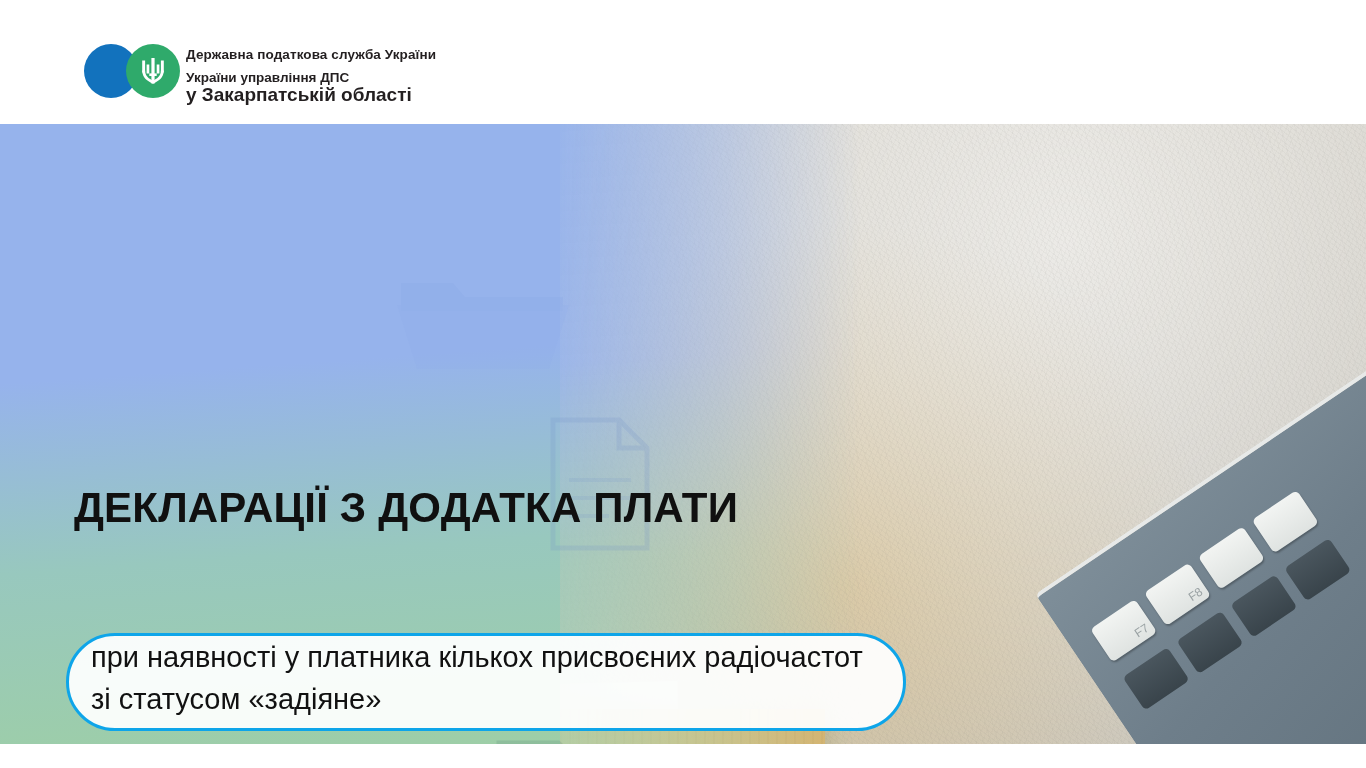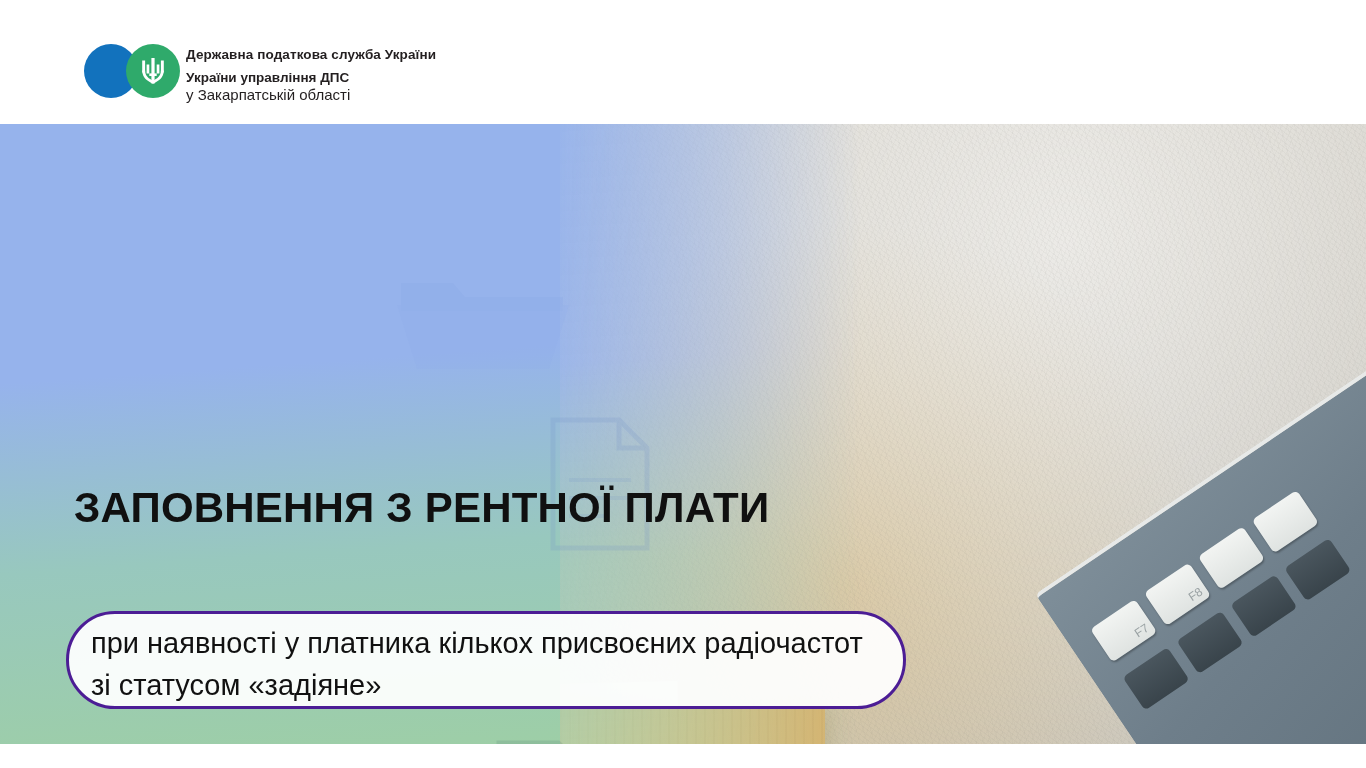--- a/index.html
+++ b/index.html
@@ -23,21 +23,21 @@
   .org-block{position:absolute;left:186px;top:46px;}
   .org-line1{
     font-size:13.5px;font-weight:bold;color:#231f20;letter-spacing:.1px;
     line-height:17px;white-space:nowrap;
   }
   .org-line2{
     margin-top:6px;font-size:13.5px;font-weight:bold;color:#231f20;
     line-height:17px;white-space:nowrap;
   }
   .org-line3{
-    font-size:15px;font-weight:normal;color:#231f20;
+    font-size:19px;font-weight:bold;color:#231f20;
     line-height:17px;white-space:nowrap;
   }
 
   
   .hero{
     position:absolute;left:0;top:124px;width:1366px;height:644px;overflow:hidden;
     background:#d9d6cf;
   }
   
   .photo-base{
@@ -122,25 +122,25 @@
   
   .title{
     position:absolute;left:74px;top:358px;width:880px;
     font-size:42px;line-height:52px;font-weight:bold;color:#101010;
     letter-spacing:.2px;z-index:20;
   }
   .title .l2{display:block;}
 
   
   .subtitle-box{
-    position:absolute;left:66px;top:487px;width:840px;height:98px;
-    border:3px solid #4c1d95;border-radius:50px;
+    position:absolute;left:66px;top:509px;width:840px;height:98px;
+    border:3px solid #0ea5e9;border-radius:50px;
     background:rgba(255,255,255,.93);
     box-sizing:border-box;z-index:21;
-    display:flex;align-items:flex-end;
+    display:flex;align-items:flex-start;
   }
   .subtitle-text{
     padding:0 22px 0 22px;font-size:29px;line-height:42px;color:#111;
     font-weight:400;
   }
 </style>
 </head>
 <body>
 
 <div id="stage">
@@ -217,21 +217,21 @@
       <path d="M8 8 h58 l34 34 v100 H8 Z" fill="none" stroke="#4f7a6e" stroke-width="7" opacity=".55"></path>
       <path d="M66 8 v34 h34" fill="none" stroke="#4f7a6e" stroke-width="7" opacity=".55"></path>
     </svg>
 
     <svg class="doc-icon-lg" viewBox="0 0 100 135">
       <path d="M7 7 h56 l30 30 v91 H7 Z" fill="none" stroke="#3f5c54" stroke-width="8"></path>
       <path d="M63 7 v30 h30" fill="none" stroke="#3f5c54" stroke-width="8"></path>
     </svg>
 
     <div class="title">
-      <span class="l2">ЗАПОВНЕННЯ З РЕНТНОЇ ПЛАТИ</span>
+      <span class="l2">ДЕКЛАРАЦІЇ З ДОДАТКА ПЛАТИ</span>
     </div>
 
     <div class="subtitle-box">
       <div class="subtitle-text">
         <span>при наявності у платника кількох присвоєних</span>
         <span>радіочастот зі статусом «задіяне»</span>
       </div>
     </div>
 
   </div>

